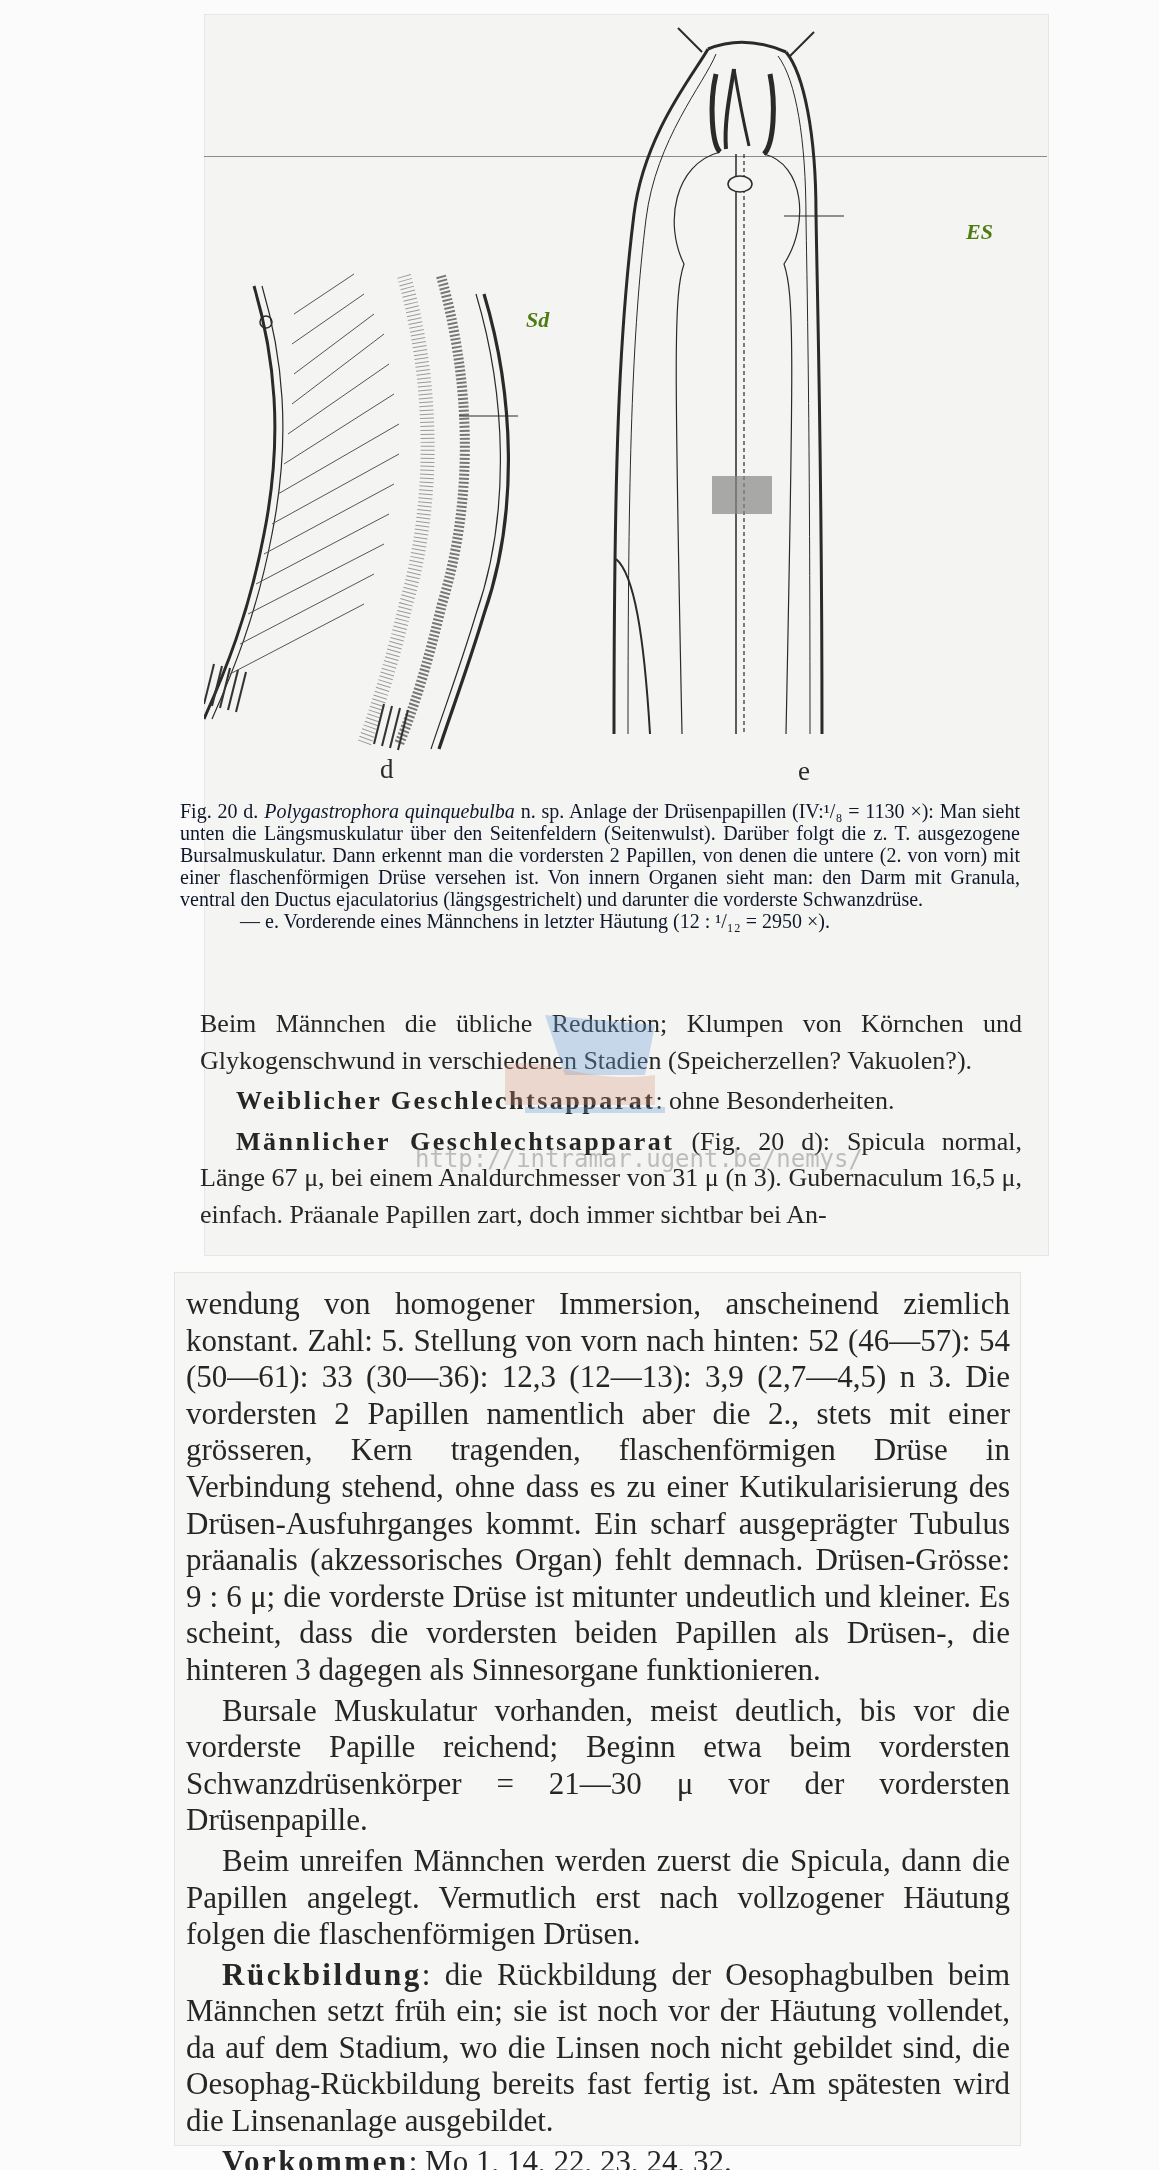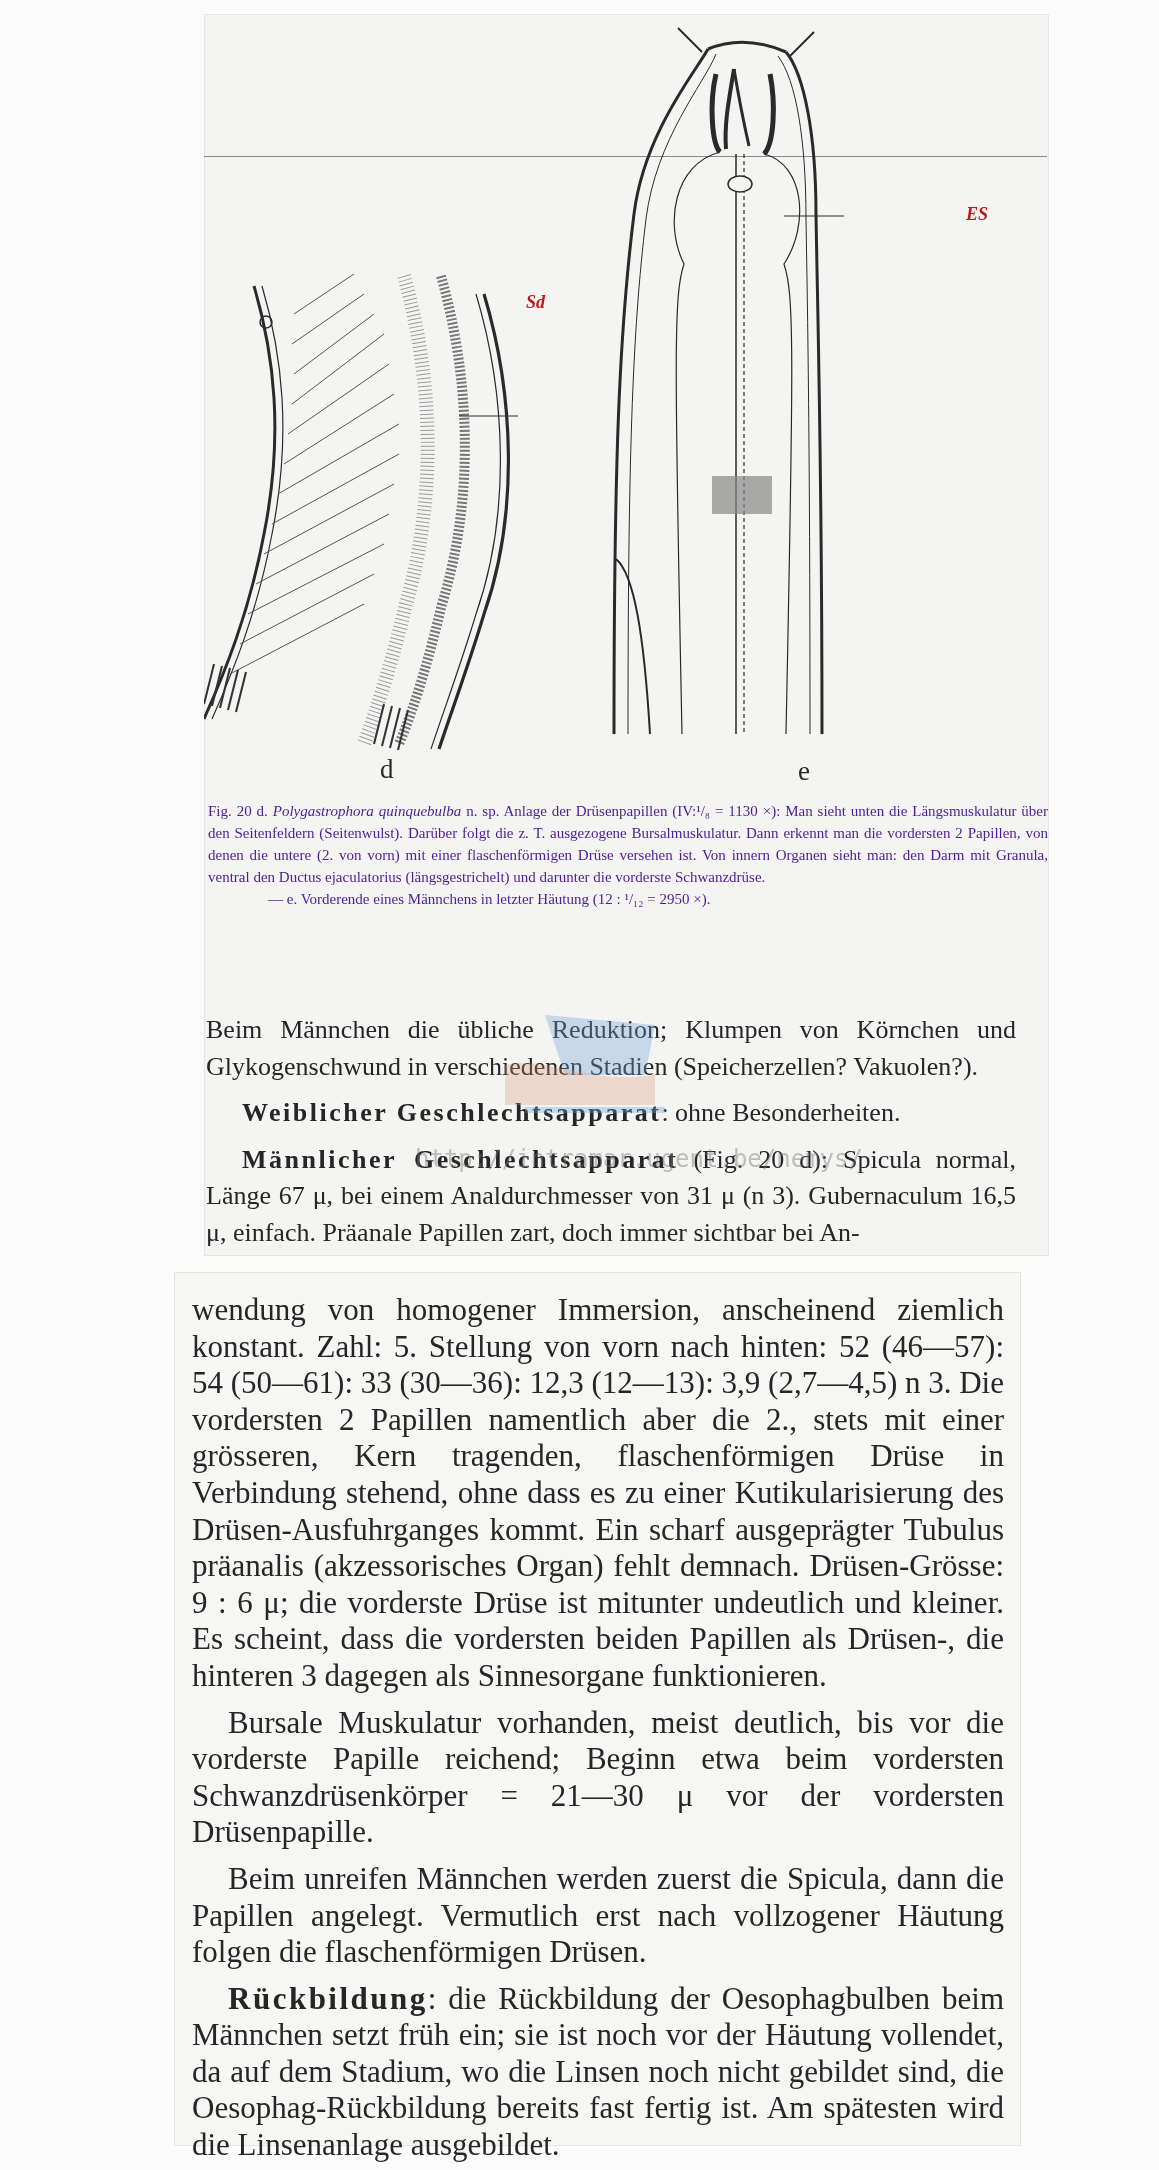--- a/index.html
+++ b/index.html
@@ -12,31 +12,31 @@
     position:absolute; left:204px; top:14px; width:843px; height:1240px;
     background:#f4f4f2; border:1px solid #e6e6e2;
   }
   .sheet-bottom {
     position:absolute; left:174px; top:1272px; width:845px; height:872px;
     background:#f6f6f4; border:1px solid #e4e4e0;
   }
   .hline { position:absolute; left:204px; top:156px; width:843px; height:1px; background:#8a8a8a; }
   .figure { position:absolute; left:204px; top:14px; width:843px; height:770px; }
   .fig-label { position:absolute; font-size:27px; color:#2a2a2a; }
-  .anno { position:absolute; font-style:italic; font-weight:bold; font-size:18px; color:#b91c1c; }
+  .anno { position:absolute; font-style:italic; font-weight:bold; font-size:22px; color:#4d7c0f;margin-top:15px; }
   .caption {
-    position:absolute; left:208px; top:800px; width:840px;
-    font-size:15px; line-height:22px; text-align:justify; color:#4c1d95;
+    position:absolute; left:180px; top:800px; width:840px;
+    font-size:20px; line-height:22px; text-align:justify; color:#0f172a;
   }
   .caption i { font-style:italic; }
   .body-text {
     position:absolute; font-size:26px; line-height:36.6px; text-align:justify; color:#262626;
     text-align-last:left;
   }
-  .p { margin:10px; }
+  .p { margin:4px; }
   .p.indent { text-indent:36px; }
   .spaced { letter-spacing:2.5px;font-weight:bold; }
   .watermark-url {
     position:absolute; left:415px; top:1145px; font-family:"DejaVu Sans Mono", monospace;
     font-size:24px; color:rgba(120,120,120,0.45); pointer-events:none;
   }
   .watermark-logo {
     position:absolute; left:505px; top:1005px; width:170px; height:120px; pointer-events:none;
   }
 </style>

